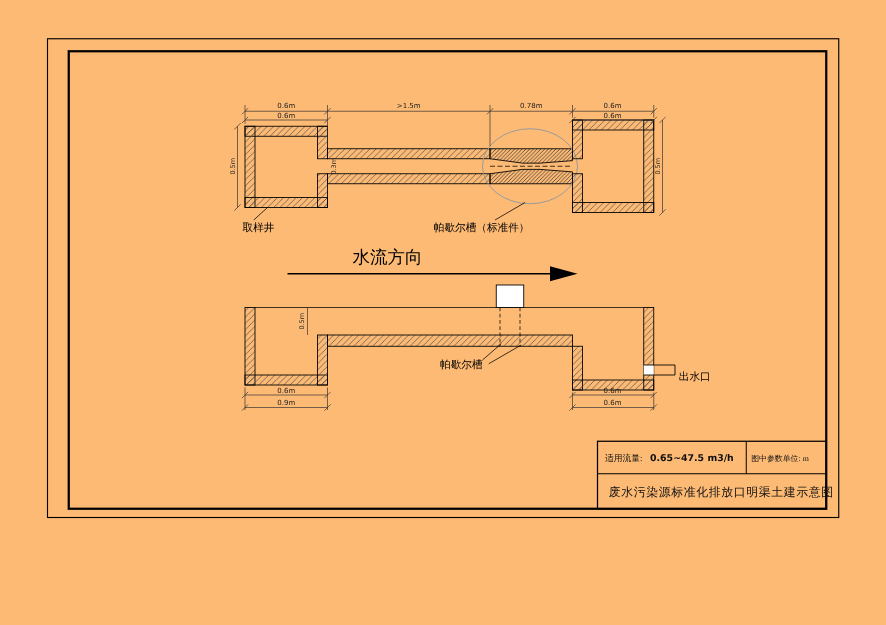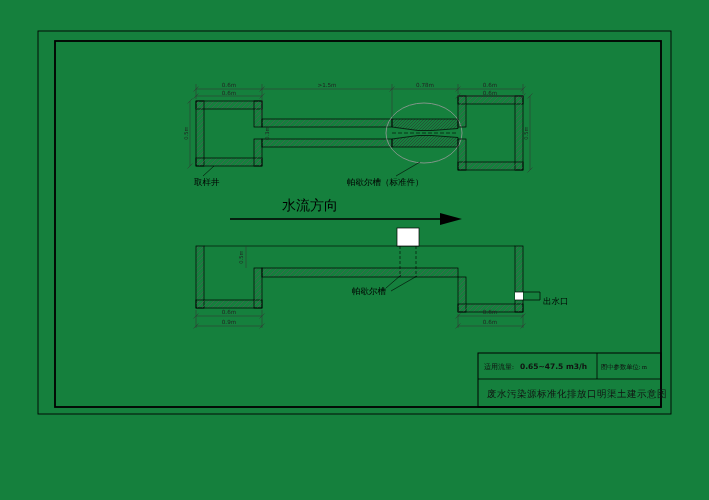--- a/index.html
+++ b/index.html
@@ -1,16 +1,16 @@
 <!DOCTYPE html>
 <html><head>
 <meta charset="utf-8">
 <style>
   html,body{margin:0;padding:0;background:#ffffff;}
-  .page{position:relative;width:709px;height:500px;background:#15803d;overflow:hidden;
+  .page{position:relative;width:709px;height:500px;background:#fdba74;overflow:hidden;
         font-family:"Liberation Sans", sans-serif;}
   svg{display:block;}
   text{fill:#111;}
   .dim{font-size:5.6px;font-family:"DejaVu Sans", sans-serif;fill:#222;}
   .dimv{font-size:5.2px;font-family:"DejaVu Sans", sans-serif;fill:#222;}
   .lbl{font-size:8.5px;font-family:"Liberation Serif", serif;fill:#000;}
   .big{font-size:14px;font-family:"Liberation Serif", serif;fill:#000;}
   .tb-small{font-size:7px;font-family:"Liberation Serif", serif;}
   .tb-val{font-size:7.5px;font-weight:bold;font-family:"DejaVu Sans", sans-serif;}
   .tb-unit{font-size:6.3px;font-family:"Liberation Serif", serif;}

